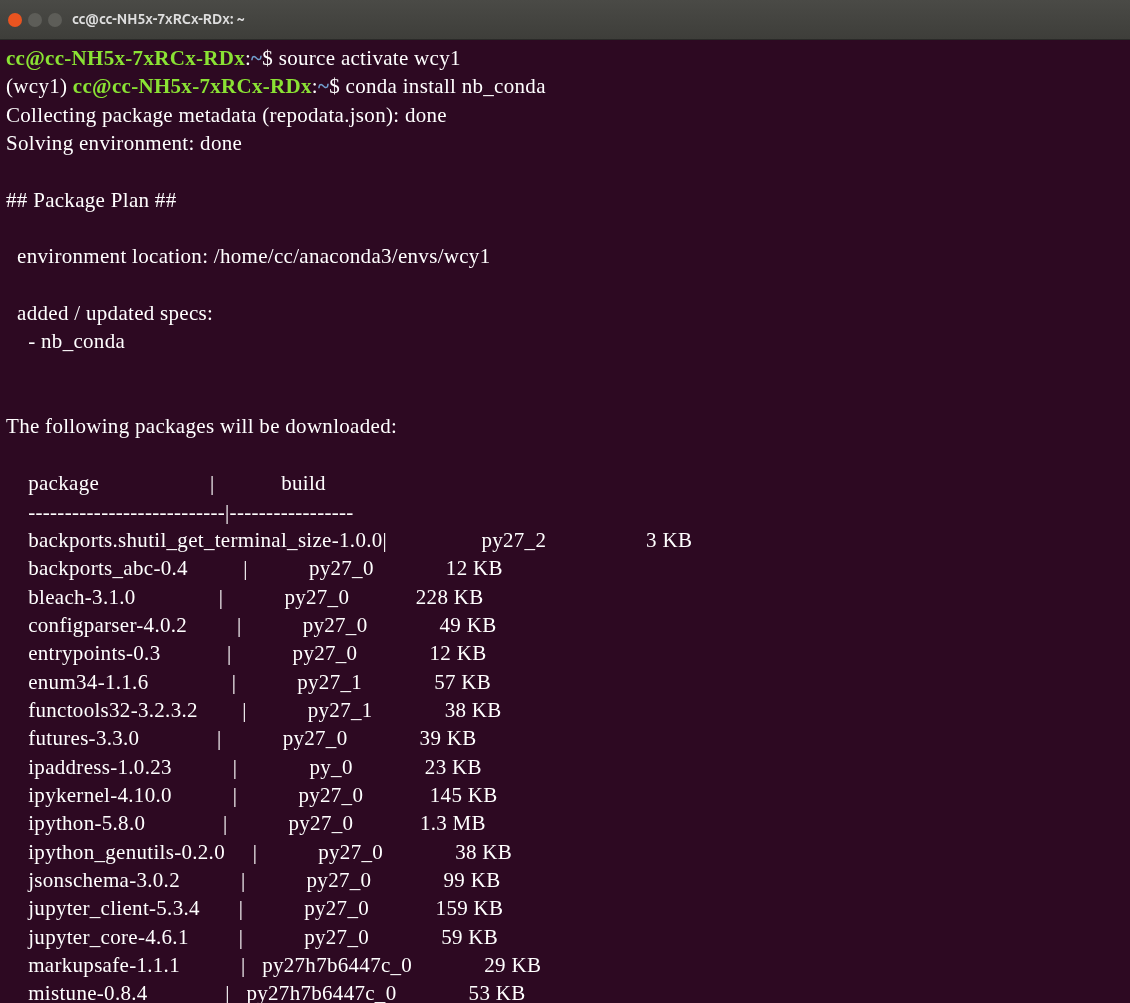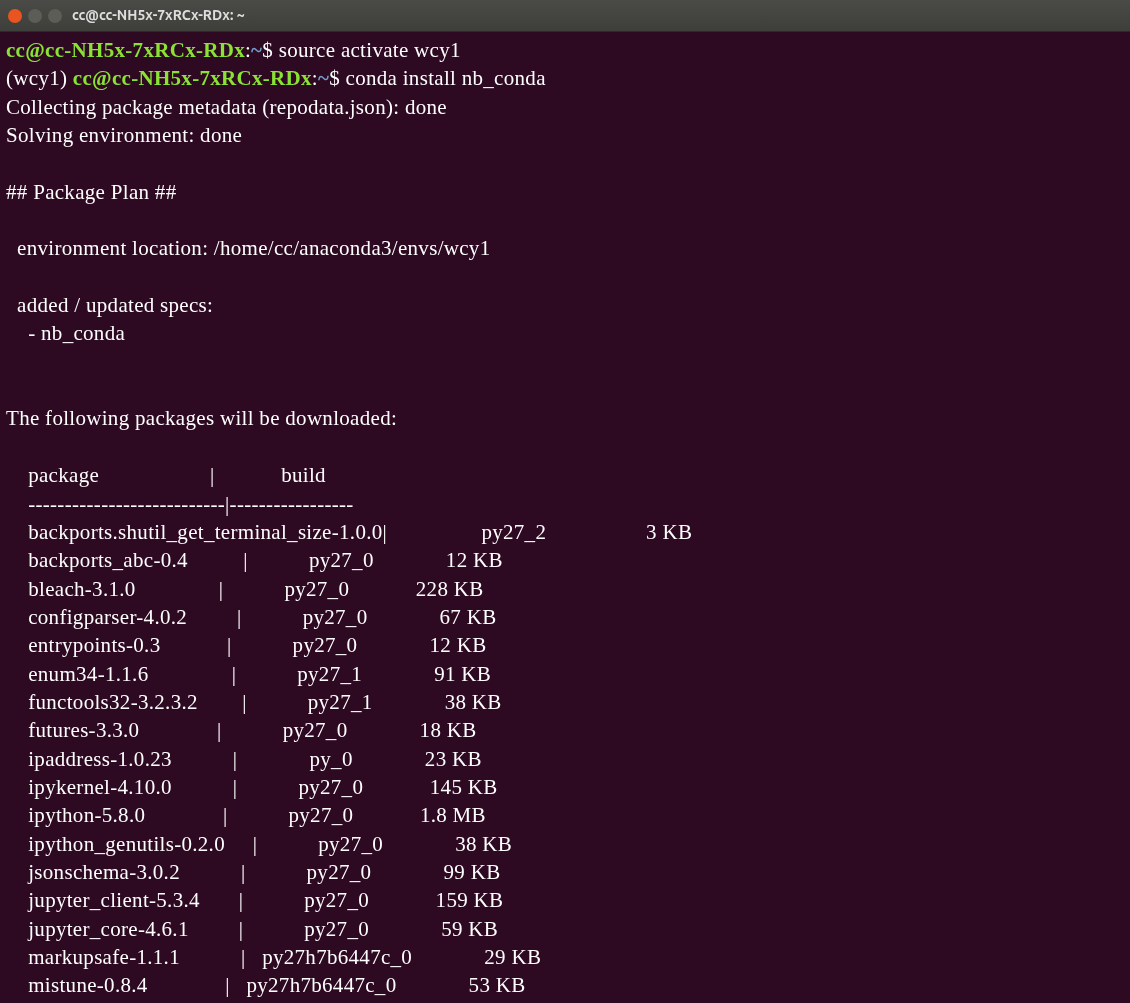--- a/index.html
+++ b/index.html
@@ -8,21 +8,21 @@
       background: #2d0922;
       color: #ffffff;
       font-size: 21px;
       line-height: 1.35;
       width: 1130px;
       height: 1003px;
       overflow: hidden;
     }
     .titlebar {
       background: linear-gradient(to bottom, #4a4a46, #3e3e3a);
-      height: 32px;
+      height: 40px;
       display: flex;
       align-items: center;
       padding: 0 8px;
       font-family: "Ubuntu", sans-serif;
       font-size: 14px;
       color: #dedede;
       border-bottom: 1px solid #2a2a28;
     }
     .window-controls {
       display: flex;
@@ -77,27 +77,27 @@
 <span>    - nb_conda</span>
 
 
 <span>The following packages will be downloaded:</span>
 
 <span>    package                    |            build</span>
 <span>    ---------------------------|-----------------</span>
 <div id="pkg-list"><span class="pkg-row">    backports.shutil_get_terminal_size-1.0.0|                 py27_2                  3 KB</span>
 <span class="pkg-row">    backports_abc-0.4          |           py27_0             12 KB</span>
 <span class="pkg-row">    bleach-3.1.0               |           py27_0            228 KB</span>
-<span class="pkg-row">    configparser-4.0.2         |           py27_0             67 KB</span>
+<span class="pkg-row">    configparser-4.0.2         |           py27_0             49 KB</span>
 <span class="pkg-row">    entrypoints-0.3            |           py27_0             12 KB</span>
-<span class="pkg-row">    enum34-1.1.6               |           py27_1             91 KB</span>
+<span class="pkg-row">    enum34-1.1.6               |           py27_1             57 KB</span>
 <span class="pkg-row">    functools32-3.2.3.2        |           py27_1             38 KB</span>
-<span class="pkg-row">    futures-3.3.0              |           py27_0             18 KB</span>
+<span class="pkg-row">    futures-3.3.0              |           py27_0             39 KB</span>
 <span class="pkg-row">    ipaddress-1.0.23           |             py_0             23 KB</span>
 <span class="pkg-row">    ipykernel-4.10.0           |           py27_0            145 KB</span>
-<span class="pkg-row">    ipython-5.8.0              |           py27_0            1.8 MB</span>
+<span class="pkg-row">    ipython-5.8.0              |           py27_0            1.3 MB</span>
 <span class="pkg-row">    ipython_genutils-0.2.0     |           py27_0             38 KB</span>
 <span class="pkg-row">    jsonschema-3.0.2           |           py27_0             99 KB</span>
 <span class="pkg-row">    jupyter_client-5.3.4       |           py27_0            159 KB</span>
 <span class="pkg-row">    jupyter_core-4.6.1         |           py27_0             59 KB</span>
 <span class="pkg-row">    markupsafe-1.1.1           |   py27h7b6447c_0             29 KB</span>
 <span class="pkg-row">    mistune-0.8.4              |   py27h7b6447c_0             53 KB</span>
 </div></div>
 
 </body></html>

